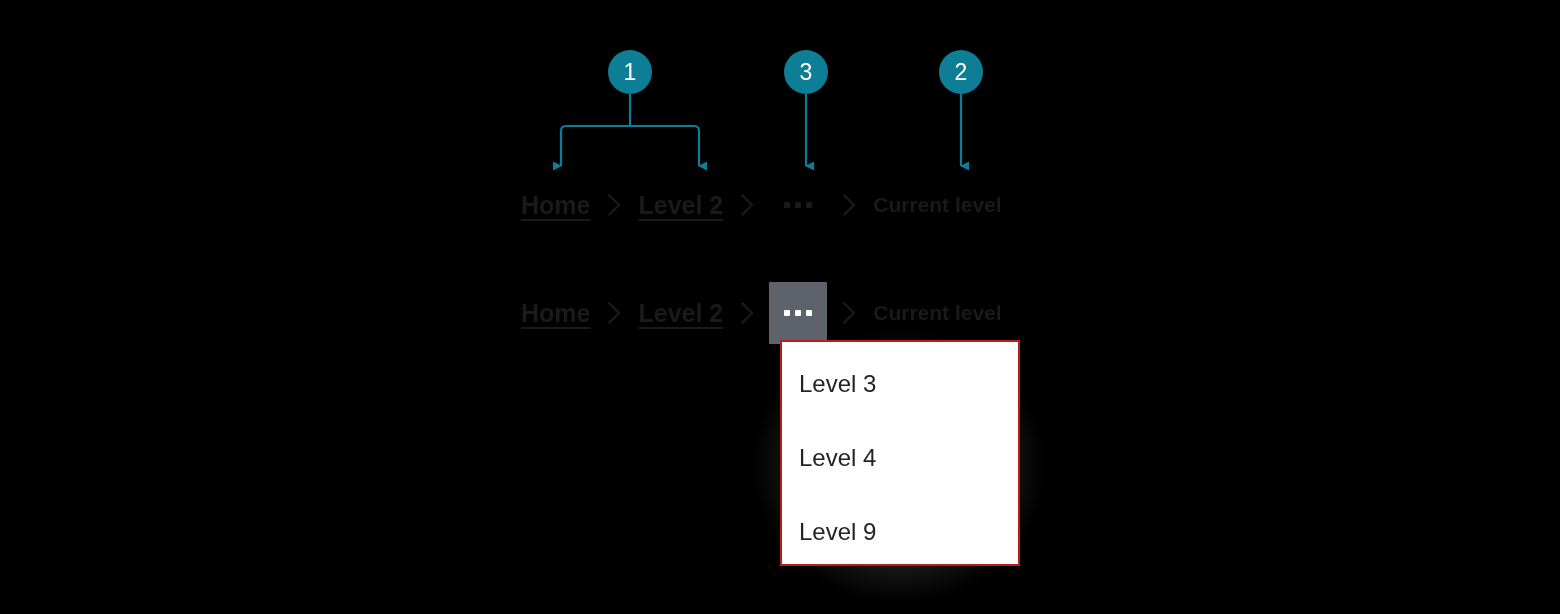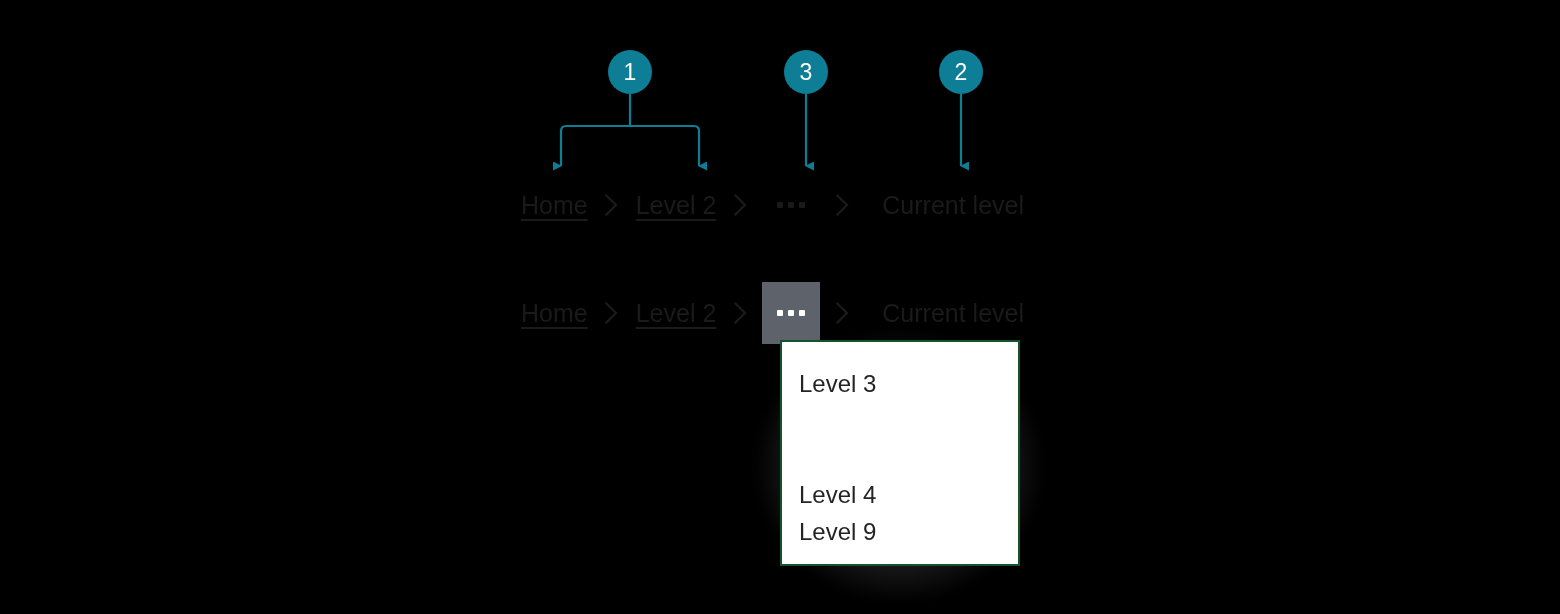--- a/index.html
+++ b/index.html
@@ -46,35 +46,35 @@
   
   .breadcrumb {
     position: absolute;
     display: flex;
     align-items: center;
     height: 44px;
     font-size: 25px;
     color: #1a1a1a;
     white-space: nowrap;
     z-index: 5;
+    font-weight: bold;
   }
   .crumb-link {
     color: #1a1a1a;
     text-decoration: underline;
     text-underline-offset: 5px;
     text-decoration-thickness: 1.5px;
     padding: 0 2px;
     font-size: 25px;
   }
   .crumb-current {
     color: #1a1a1a;
     text-decoration: none;
     padding: 0 2px;
-    font-size: 25px;
-    margin-left: 16px;
+    font-size: 21px;
   }
   .crumb-sep {
     display: inline-block;
     width: 44px;
     text-align: center;
     color: #1a1a1a;
     font-size: 21px;
     font-weight: bold;
   }
   .crumb-sep svg { display: block; margin: 0 auto; }
@@ -115,21 +115,21 @@
     filter: blur(5px);
     z-index: 7;
   }
   .flyout {
     position: absolute;
     left: 780px;
     top: 340px;
     width: 240px;
     height: 226px;
     background: #FFFFFF;
-    border: 2px solid #14532d;
+    border: 2px solid #b91c1c;
     box-sizing: border-box;
     z-index: 8;
   }
   .flyout-item {
     position: absolute;
     left: 17px;
     font-size: 24px;
     color: #242424;
     line-height: 1;
     white-space: nowrap;
@@ -222,17 +222,17 @@
       </svg>
     </span>
 
     <span class="crumb-current">Current level</span>
   </nav>
 
   <div class="flyout-shadow"></div>
 
   <div class="flyout">
     <div class="flyout-item" style="top:30px;">Level 3</div>
-    <div class="flyout-item" style="top:104px;margin-top:37px;">Level 4</div>
+    <div class="flyout-item" style="top:104px;">Level 4</div>
     <div class="flyout-item" style="top:178px;">Level 9</div>
   </div>
 
 </div>
 
 </body></html>

